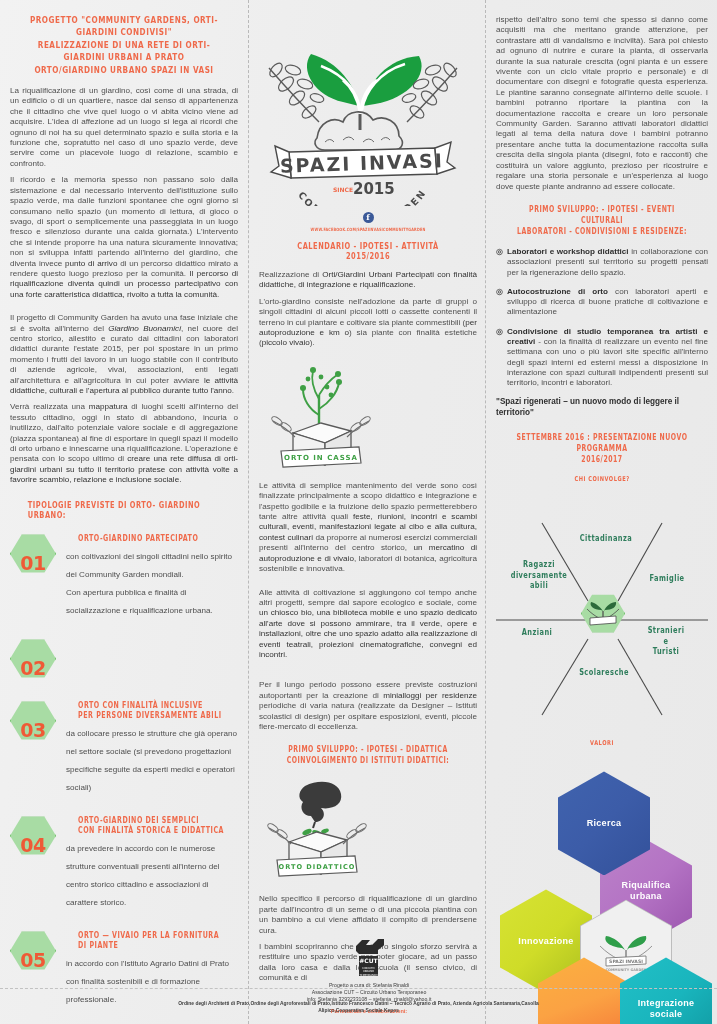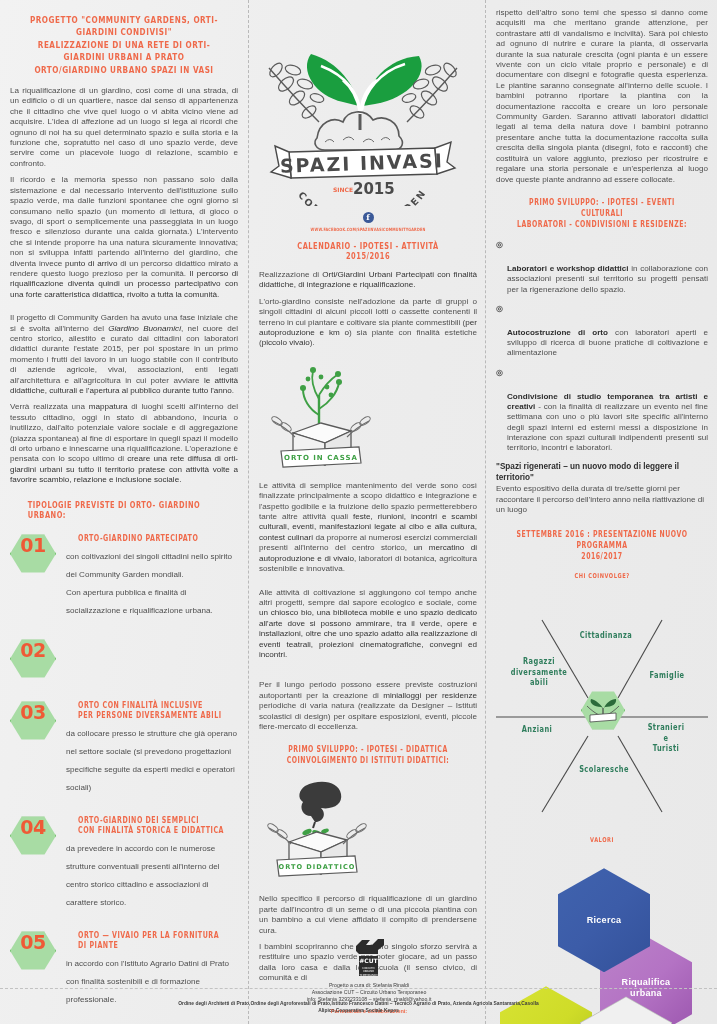--- a/index.html
+++ b/index.html
@@ -6,21 +6,21 @@
   body{
     width:717px;height:1024px;overflow:hidden;
     background:linear-gradient(100deg,#f2f2f2 0%,#ededed 40%,#e9e9e9 100%);
     font-family:"Liberation Sans", sans-serif;
     color:#4a4a4a;
   }
   .poster{position:relative;width:717px;height:1024px;display:flex;box-sizing:border-box;}
   .col{box-sizing:border-box;position:relative;}
   .col-left{width:248px;padding:8px 10px 0 10px;}
   .col-mid{width:238px;padding:4px 8px 0 10px;border-left:1px dashed #b9b9b9;border-right:1px dashed #b9b9b9;}
-  .col-right{width:231px;padding:8px 9px 0 10px;}
+  .col-right{width:231px;padding:15px 9px 0 10px;}
 
   
   .disp{
     font-family:"DejaVu Sans Condensed","Liberation Sans Narrow","Liberation Sans",sans-serif;
     font-weight:700;
     color:#ef6a4b;
     letter-spacing:0.6px;
     text-transform:uppercase;
     transform:scaleX(0.86);
     transform-origin:center;
@@ -33,21 +33,21 @@
     -webkit-hyphens:auto;hyphens:auto;
   }
   p.body b{color:#333;font-weight:400;}
   .gap{height:7px;}
 
   
   .tipo-head{text-align:left;font-size:8.6px;margin:14px 0 12px 2px;}
   .item{display:flex;align-items:flex-start;margin-bottom:20px;}
   .hex{
     position:relative;width:46px;height:40px;flex:0 0 46px;margin-right:10px;margin-top:2px;
-    display:flex;align-items:flex-start;justify-content:center;
+    display:flex;align-items:flex-end;justify-content:center;
   }
   .hex .shape{
     position:absolute;inset:0;
     background:#a8dca4;
     border:1.6px solid #6fbf6a;
     clip-path:polygon(25% 3%,75% 3%,100% 50%,75% 97%,25% 97%,0% 50%);
   }
   .hex span{position:relative;font-size:19px;font-weight:700;color:#ef5a36;
     font-family:"DejaVu Sans",sans-serif;letter-spacing:-0.5px;}
   .item-txt{flex:1;padding-top:1px;}
@@ -59,21 +59,21 @@
   .fb{width:11px;height:11px;border-radius:50%;background:#3b5998;display:inline-block;
       color:#fff;font-size:8px;line-height:11px;font-weight:700;font-family:"DejaVu Serif",serif;}
   .fburl{font-size:4.4px;margin-top:3px;letter-spacing:0.2px;}
   .cal-head{text-align:center;font-size:8.6px;margin:9px 0 9px;}
   .sec-head{text-align:center;font-size:8px;line-height:11px;margin:12px 0 10px;}
 
   
   .bullets{margin-top:4px;}
   .bl{display:flex;margin-bottom:9px;}
   .bl .dot{flex:0 0 11px;font-size:8px;color:#555;line-height:10px;font-weight:700;}
-  .bl .tx{font-size:8.1px;line-height:10.3px;text-align:justify;color:#4f4f4f;margin-top:24px;}
+  .bl .tx{font-size:8.1px;line-height:10.3px;text-align:justify;color:#4f4f4f;}
   .bl .tx b{color:#2f2f2f;}
 
   
   .diagram{position:relative;width:100%;height:250px;margin-top:10px;}
   .diag-title{text-align:center;font-size:6.6px;margin-bottom:4px;}
   .dg-label{
     position:absolute;color:#2f7d5c;text-align:center;
     font-family:"DejaVu Sans Condensed","Liberation Sans Narrow","Liberation Sans",sans-serif;
     font-weight:700;font-size:8.4px;line-height:10.5px;letter-spacing:0.5px;
     transform:scaleX(0.88);
@@ -326,21 +326,20 @@
         <div class="tx"><b>Autocostruzione di orto</b> con laboratori aperti e sviluppo di ricerca di buone pratiche di coltivazione e alimentazione</div>
       </div>
       <div class="bl">
         <div class="dot">◎</div>
         <div class="tx"><b>Condivisione di studio temporanea tra artisti e creativi</b> - con la finalità di realizzare un evento nel fine settimana con uno o più lavori site specific all'interno degli spazi interni ed esterni messi a disposizione in interazione con spazi culturali indipendenti presenti sul territorio, incontri e laboratori.</div>
       </div>
     </div>
 
     <div class="quote">
       <div style="font-size:8.2px;font-weight:700;color:#2f2f2f;line-height:10.5px;">"Spazi rigenerati – un nuovo modo di leggere il territorio"</div>
-      <div style="font-size:8.1px;line-height:10.3px;color:#4f4f4f;margin-top:1px;">Evento espositivo della durata di tre/sette giorni per raccontare il percorso dell'intero anno nella riattivazione di un luogo</div>
     </div>
 
     <div class="sec-head disp" style="margin-top:14px;">Settembre 2016 : presentazione nuovo programma<br>2016/2017</div>
 
     <div class="diagram">
       <div class="diag-title disp">Chi coinvolge?</div>
 
       <svg width="212" height="236" viewBox="0 0 212 236" style="position:absolute;left:0;top:8px;">
         <line x1="0" y1="137" x2="212" y2="137" stroke="#4a4a4a" stroke-width="1.1"></line>
         <line x1="46" y1="40" x2="92" y2="118" stroke="#4a4a4a" stroke-width="1.1"></line>

